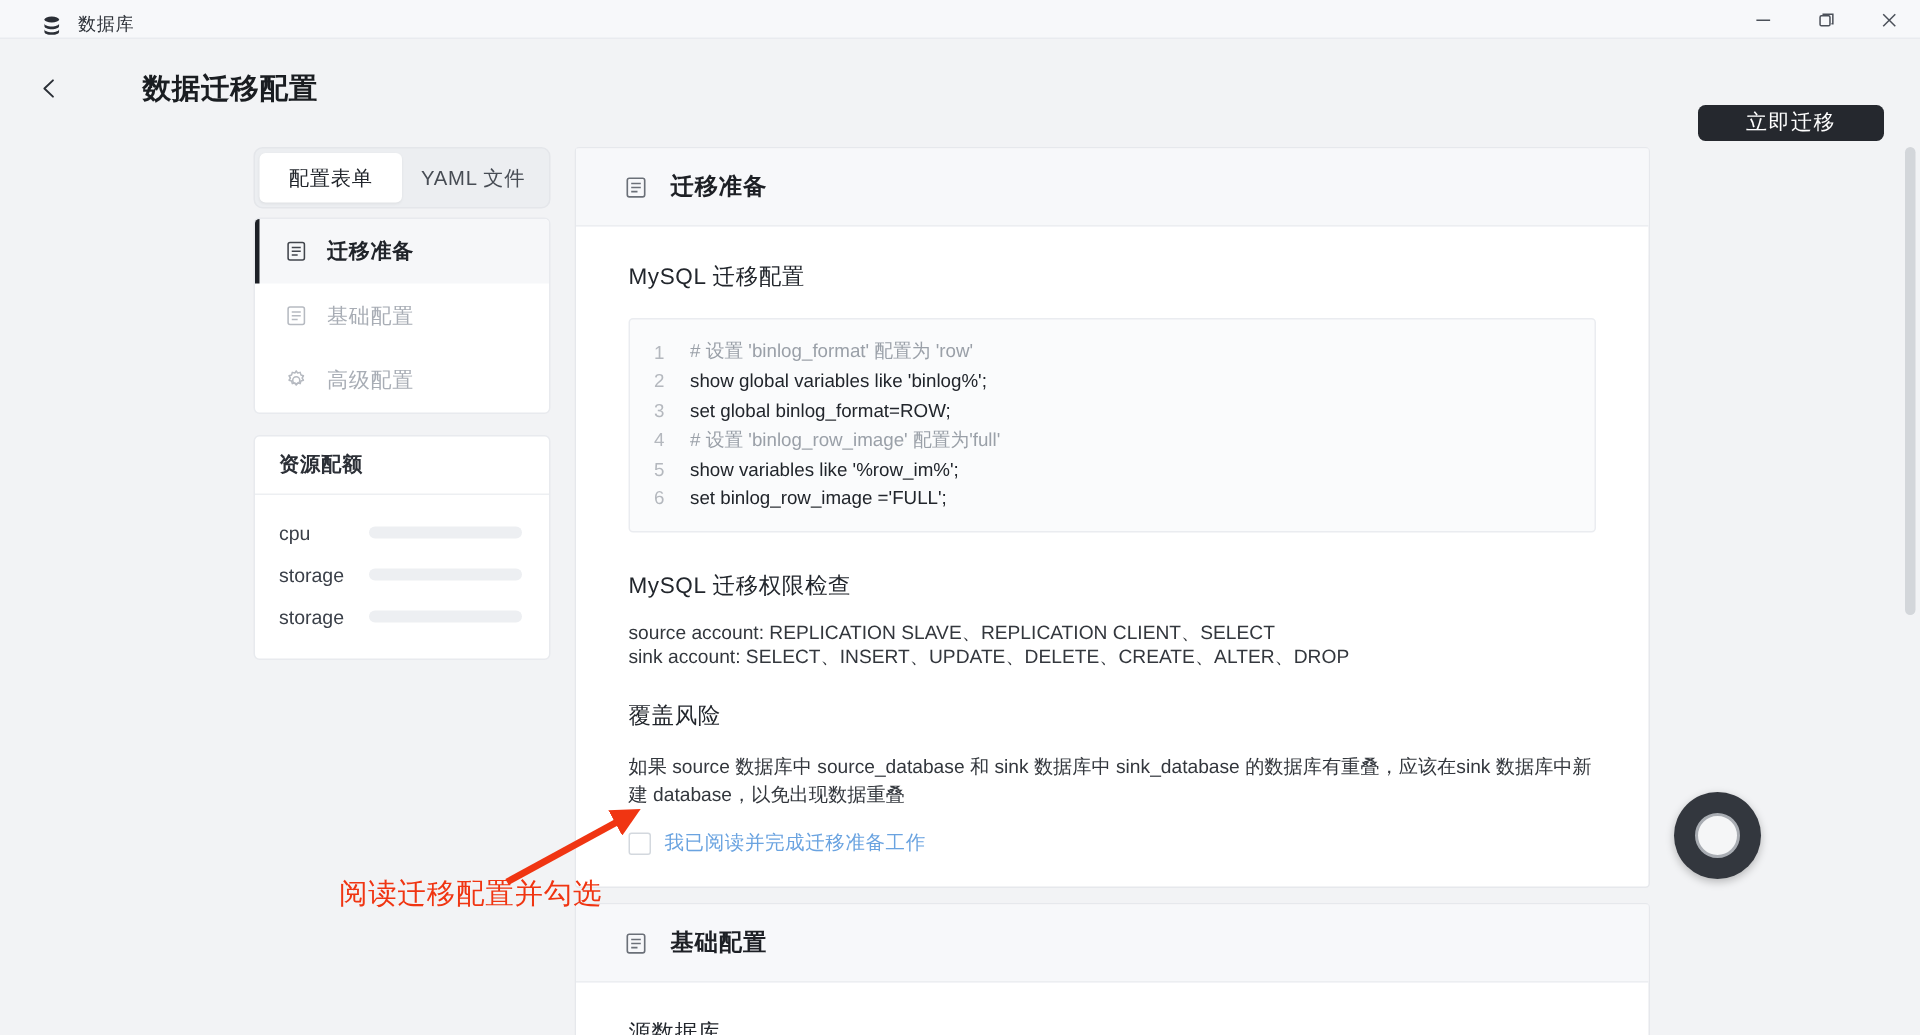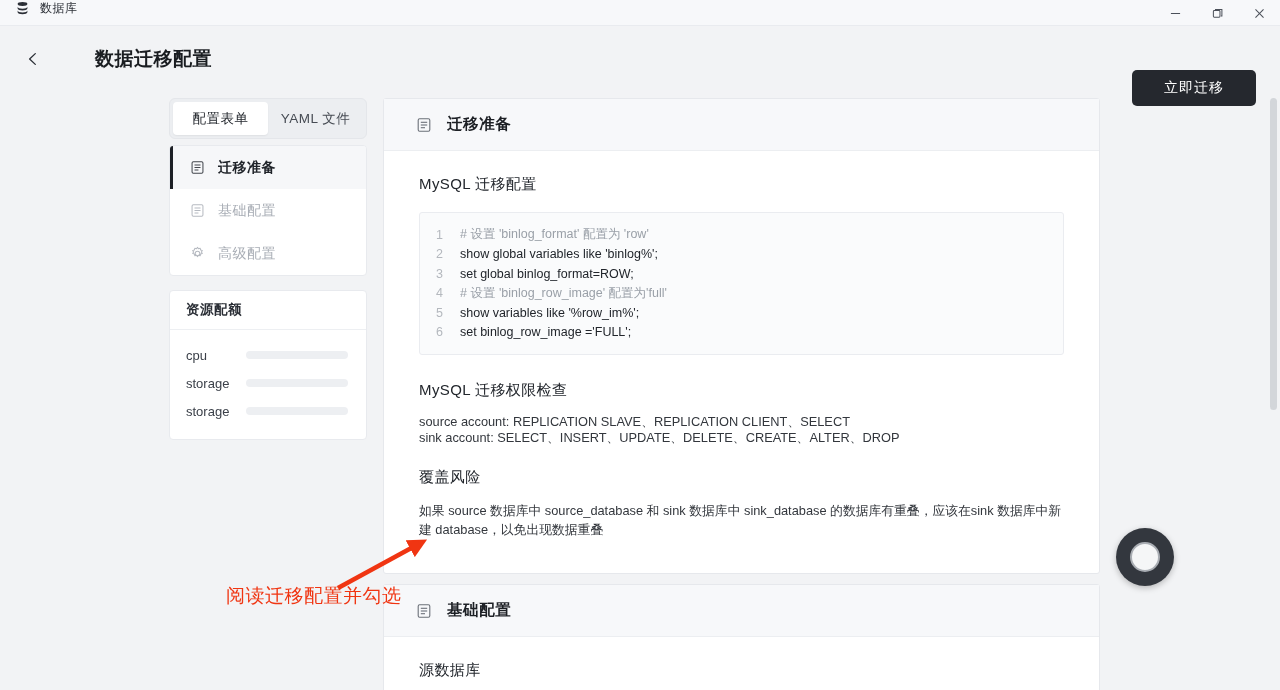--- a/index.html
+++ b/index.html
@@ -15,22 +15,22 @@
     overflow: hidden;
     position: relative;
   }
 
   
   .titlebar {
     height: 26px;
     background: #f7f8fa;
     border-bottom: 1px solid #e9ebef;
     display: flex;
-    align-items: flex-start;
-    padding: 0 0 0 14px;
+    align-items: flex-end;
+    padding: 0 0 0 26px;
     box-sizing: border-box;
     position: relative;
   }
   .app-icon {
     width: 16px; height: 16px;
     display: flex; align-items: center; justify-content: center;
     margin-right: 10px;
   }
   .app-title {
     font-size: 12px;
@@ -70,21 +70,21 @@
     font-weight: bold;
     color: #1a1d21;
     letter-spacing: .5px;
     margin-left: 37px;
   }
   .primary-btn {
     position: absolute;
     right: 24px;
     top: 44px;
     width: 124px;
-    height: 36px;
+    height: 24px;
     background: #25282e;
     color: #fff;
     border: none;
     border-radius: 5px;
     font-size: 14px;
     font-family: inherit;
     letter-spacing: 1px;
     cursor: pointer;
   }
 
@@ -530,20 +530,24 @@
 
         <div class="sub-title tight">MySQL 迁移权限检查</div>
         <p class="plain-text">source account: REPLICATION SLAVE、REPLICATION CLIENT、SELECT</p>
         <p class="plain-text">sink account: SELECT、INSERT、UPDATE、DELETE、CREATE、ALTER、DROP</p>
 
         <div class="block-gap"></div>
 
         <div class="sub-title tight">覆盖风险</div>
         <p class="para">如果 source 数据库中 source_database 和 sink 数据库中 sink_database 的数据库有重叠，应该在sink 数据库中新建 database，以免出现数据重叠</p>
 
+        <div class="checkbox-row">
+          <span class="checkbox-box"></span>
+          <span class="checkbox-label">我已阅读并完成迁移准备工作</span>
+        </div>
 
       </div>
     </div>
 
     <div class="card">
       <div class="card-head">
         <span class="head-icon">
           <svg width="16" height="16" viewBox="0 0 16 16">
             <rect x="2.2" y="1.8" width="11.6" height="12.4" rx="1.4" fill="none" stroke="currentColor" stroke-width="1.1"></rect>
             <line x1="4.8" y1="5.3" x2="11.2" y2="5.3" stroke="currentColor" stroke-width="1.1"></line>

